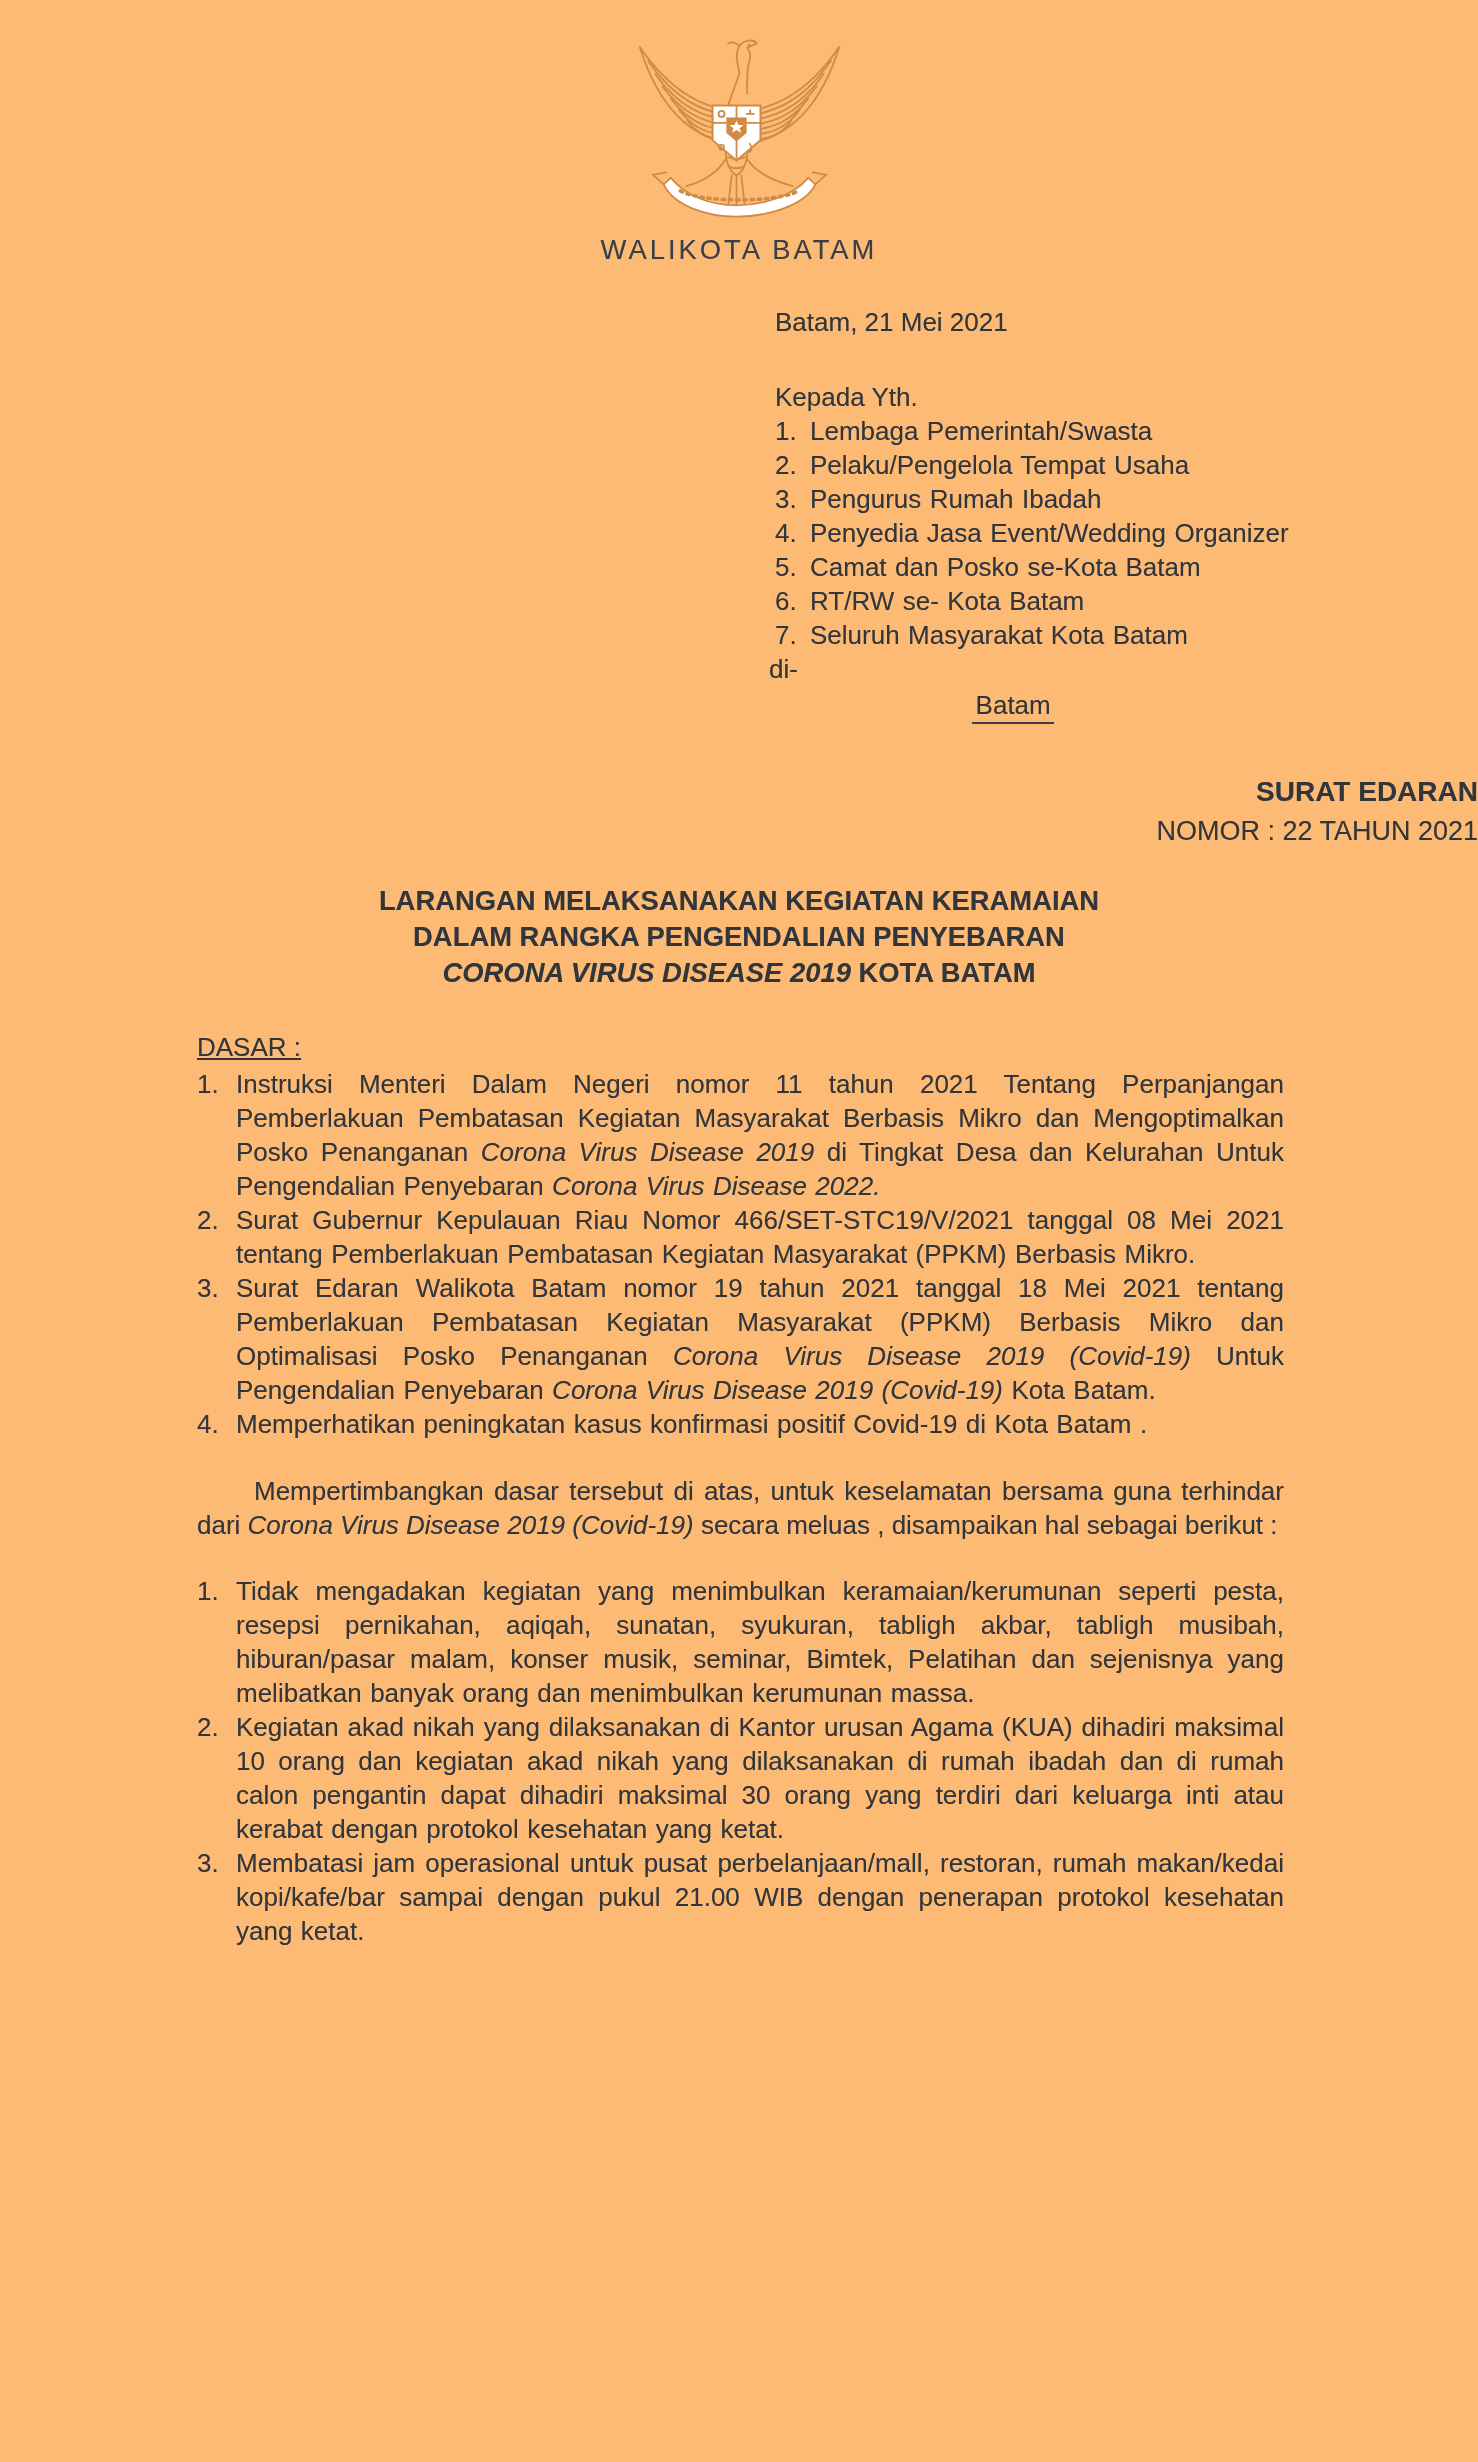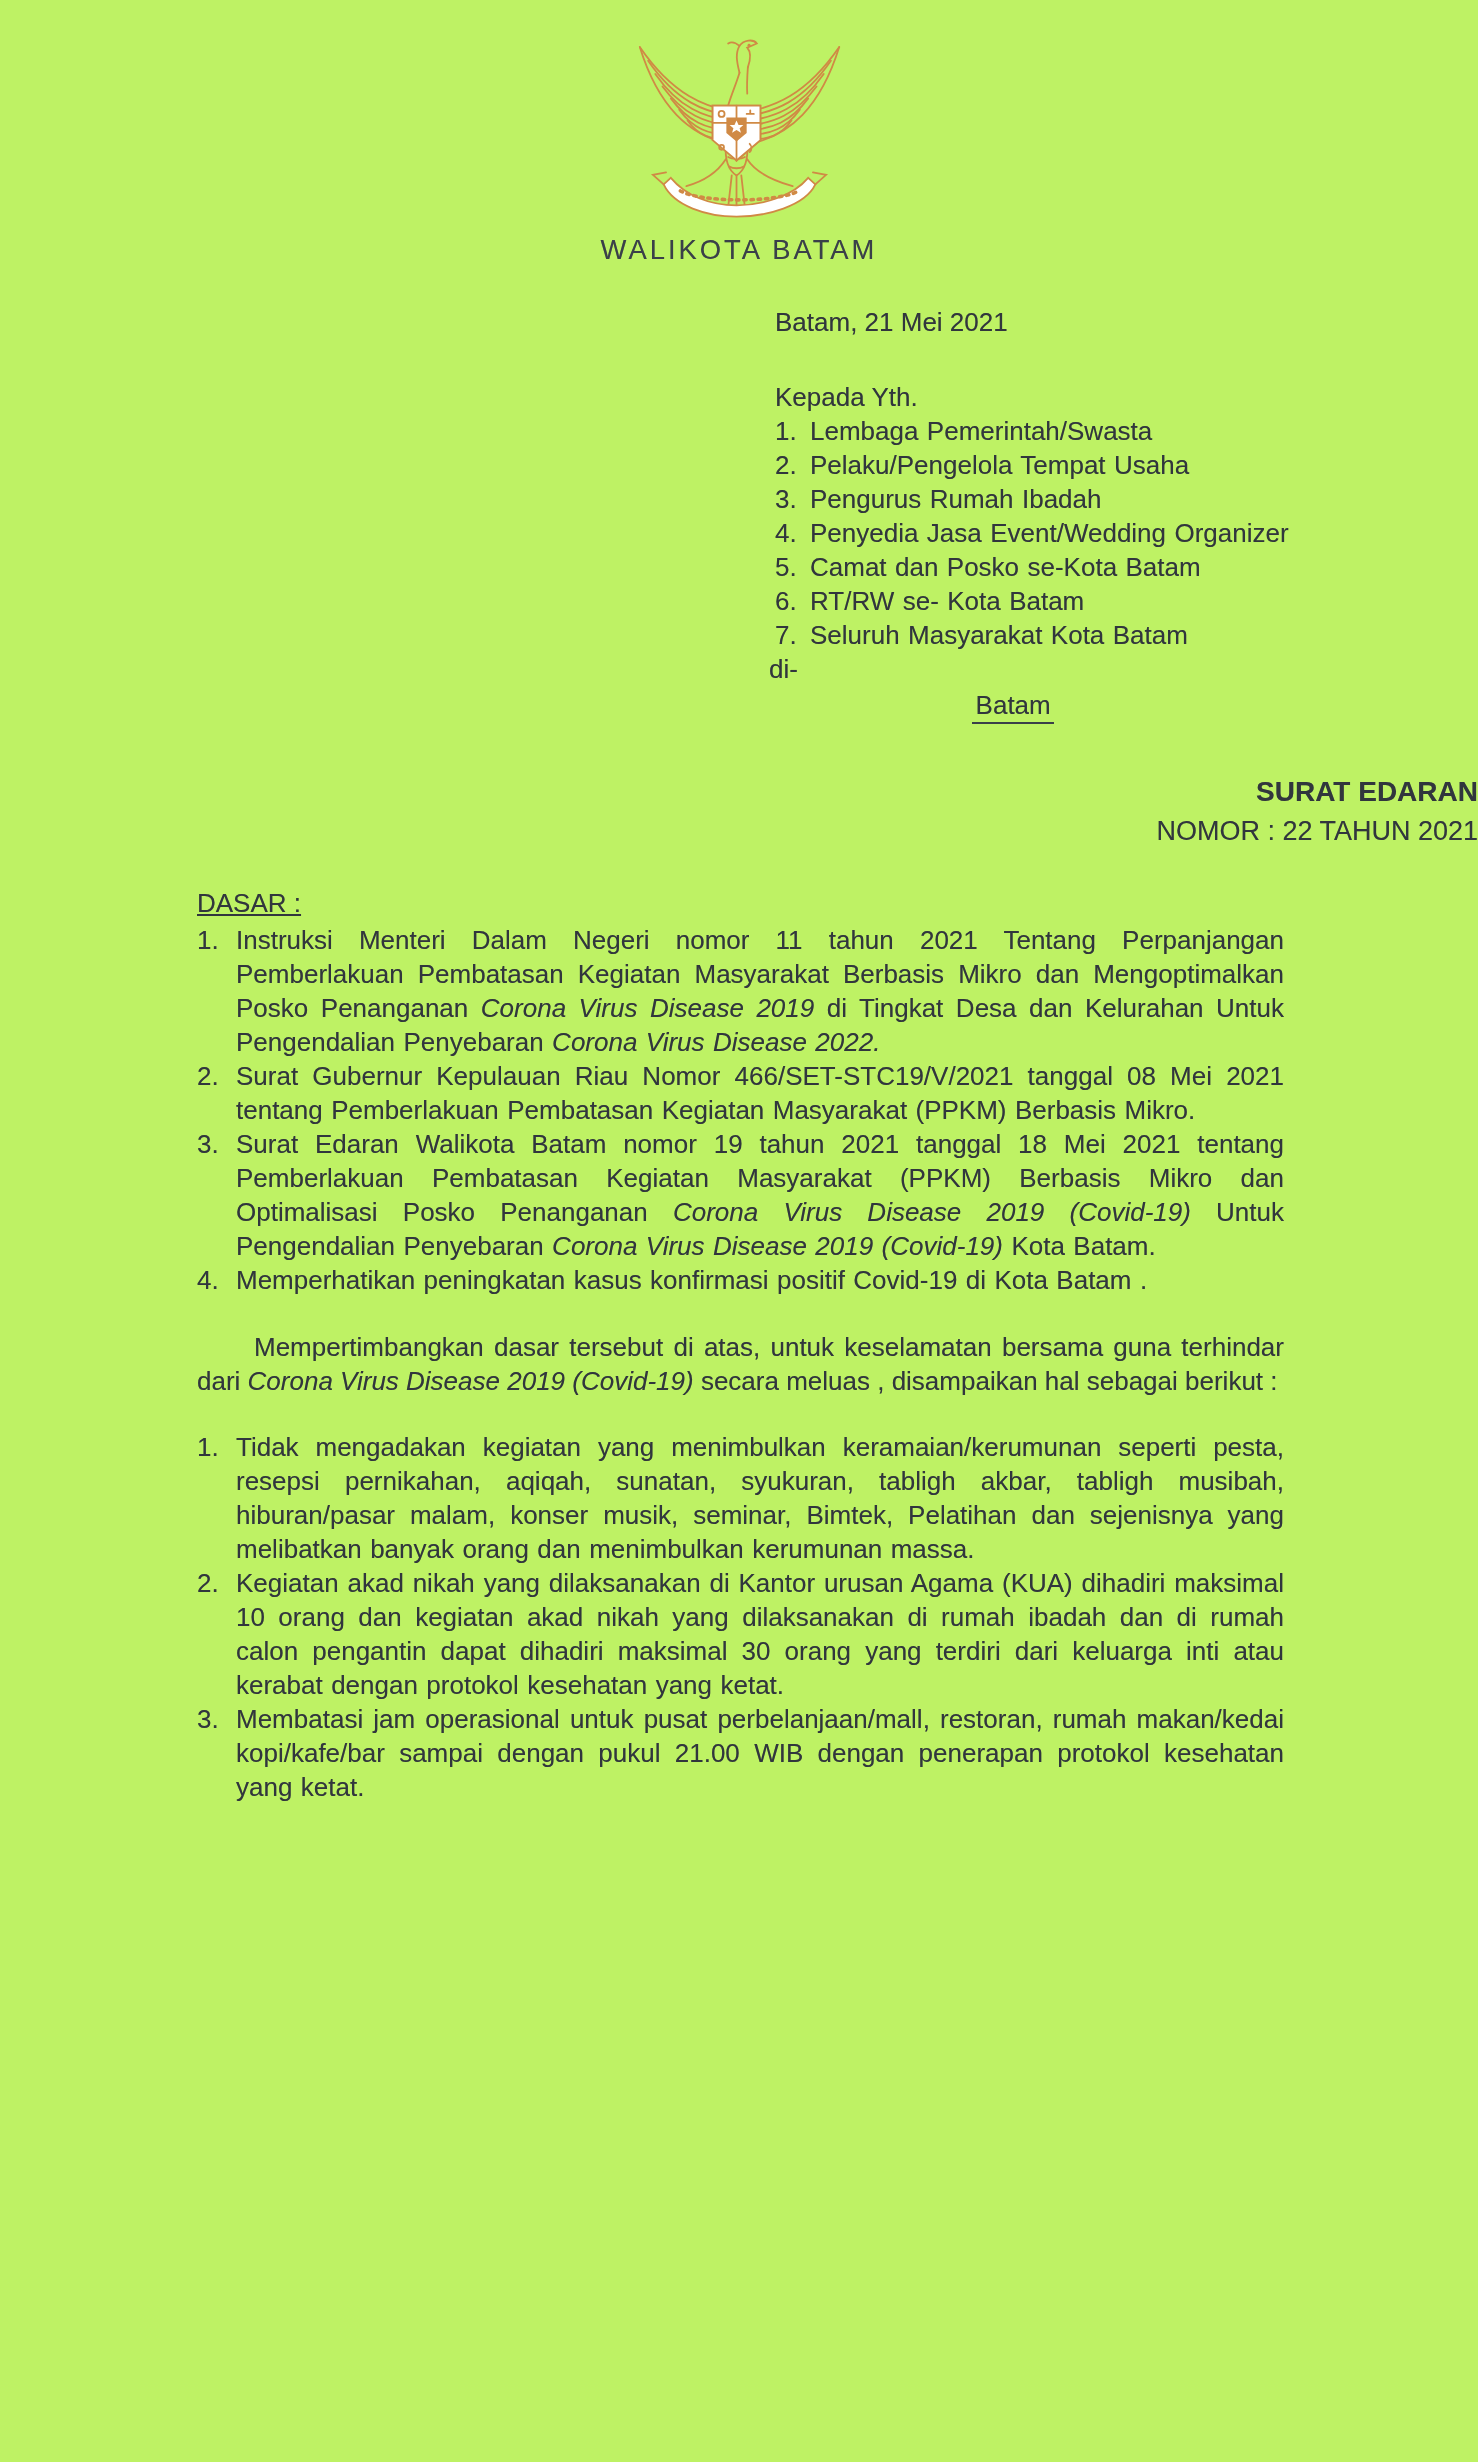--- a/index.html
+++ b/index.html
@@ -6,21 +6,21 @@
   body {
     width: 1478px;
     height: 2462px;
     background: #f4f4f6;
     font-family: "Liberation Sans", "DejaVu Sans", sans-serif;
   }
   .page {
     position: relative;
     width: 1478px;
     height: 2462px;
-    background: #bef264;
+    background: #fdba74;
     color: #31363d;
     overflow: hidden;
     text-shadow: 0 0 0.6px rgba(49,54,61,0.38);
   }
   
   .letterhead { padding-top: 15.5px; text-align: center; }
   .logo { display: block; margin: 0 auto; width: 245px; height: 206px; }
   .letterhead-title {
     margin-top: 12px;
     font-size: 27.4px;
@@ -187,20 +187,25 @@
     </ol>
     <div class="di-line">di-</div>
     <div class="city">Batam</div>
   </section>
 
   <section class="heading">
     <div class="h1">SURAT EDARAN</div>
     <div class="h2">NOMOR : 22 TAHUN 2021</div>
   </section>
 
+  <section class="subject">
+    <div>LARANGAN MELAKSANAKAN KEGIATAN KERAMAIAN</div>
+    <div>DALAM RANGKA PENGENDALIAN PENYEBARAN</div>
+    <div><em>CORONA VIRUS DISEASE 2019</em><span> KOTA BATAM</span></div>
+  </section>
 
   <section class="docbody">
     <div class="dasar-label">DASAR :</div>
 
     <ol class="num-list">
       <li class="li">
         <span class="num">1.</span>
         <span class="txt"><span>Instruksi Menteri Dalam Negeri  nomor 11 tahun 2021 Tentang Perpanjangan Pemberlakuan Pembatasan Kegiatan Masyarakat Berbasis Mikro dan Mengoptimalkan Posko Penanganan </span><em>Corona Virus Disease 2019</em><span> di Tingkat Desa dan  Kelurahan Untuk Pengendalian Penyebaran </span><em>Corona Virus Disease 2022.</em></span>
       </li>
       <li class="li">

